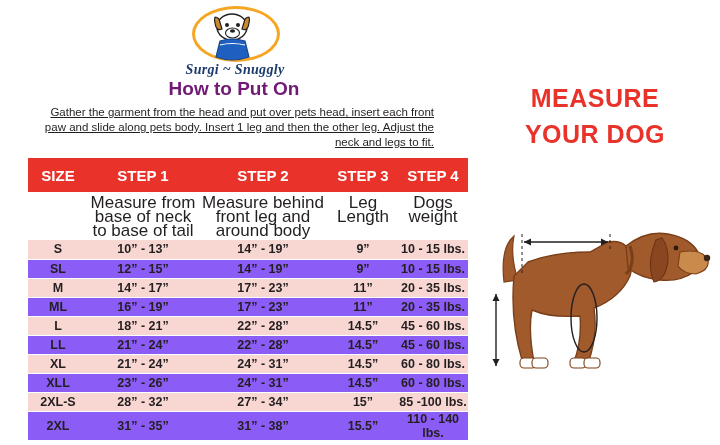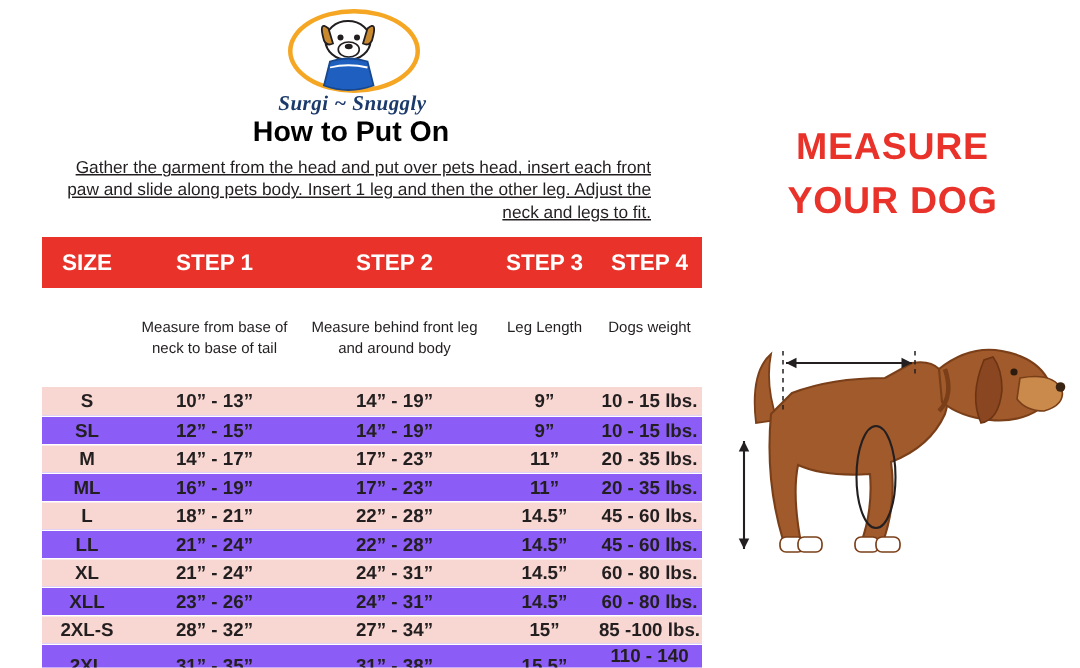--- a/index.html
+++ b/index.html
@@ -46,21 +46,21 @@
     letter-spacing: .3px;
   }
 
   .howto {
     position: absolute;
     left: 0; top: 78px;
     width: 468px;
     text-align: center;
     font-size: 19px;
     font-weight: bold;
-    color: #000000;
+    color: #701a75;
   }
 
   .instructions {
     position: absolute;
     left: 34px; top: 105px;
     width: 400px;
     text-align: right;
     font-size: 11.5px;
     line-height: 15px;
     color: #231f20;
@@ -84,26 +84,26 @@
     font-weight: bold;
     height: 34px;
     text-align: center;
     vertical-align: middle;
   }
   .hdr-row th.size-col { text-align: center; }
 
   .sub-row td {
     background: #ffffff;
     color: #231f20;
-    font-size: 10px;
+    font-size: 17px;
     line-height: 14px;
     text-align: center;
     vertical-align: top;
-    padding-top: 20px;
-    height: 66px;
+    padding-top: 4px;
+    height: 48px;
   }
 
   .data-row td {
     font-size: 12.5px;
     font-weight: bold;
     text-align: center;
     height: 19px;
     vertical-align: middle;
     border-bottom: 1px solid #ffffff;
   }

